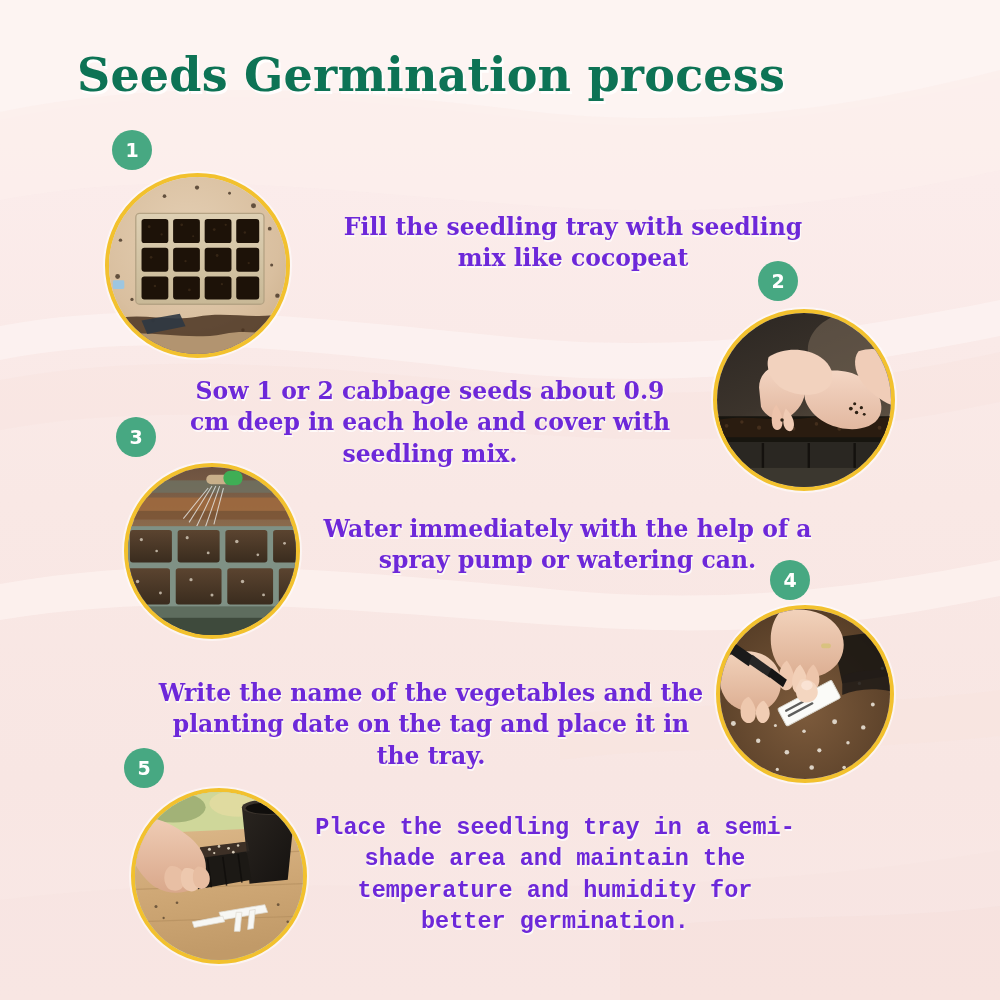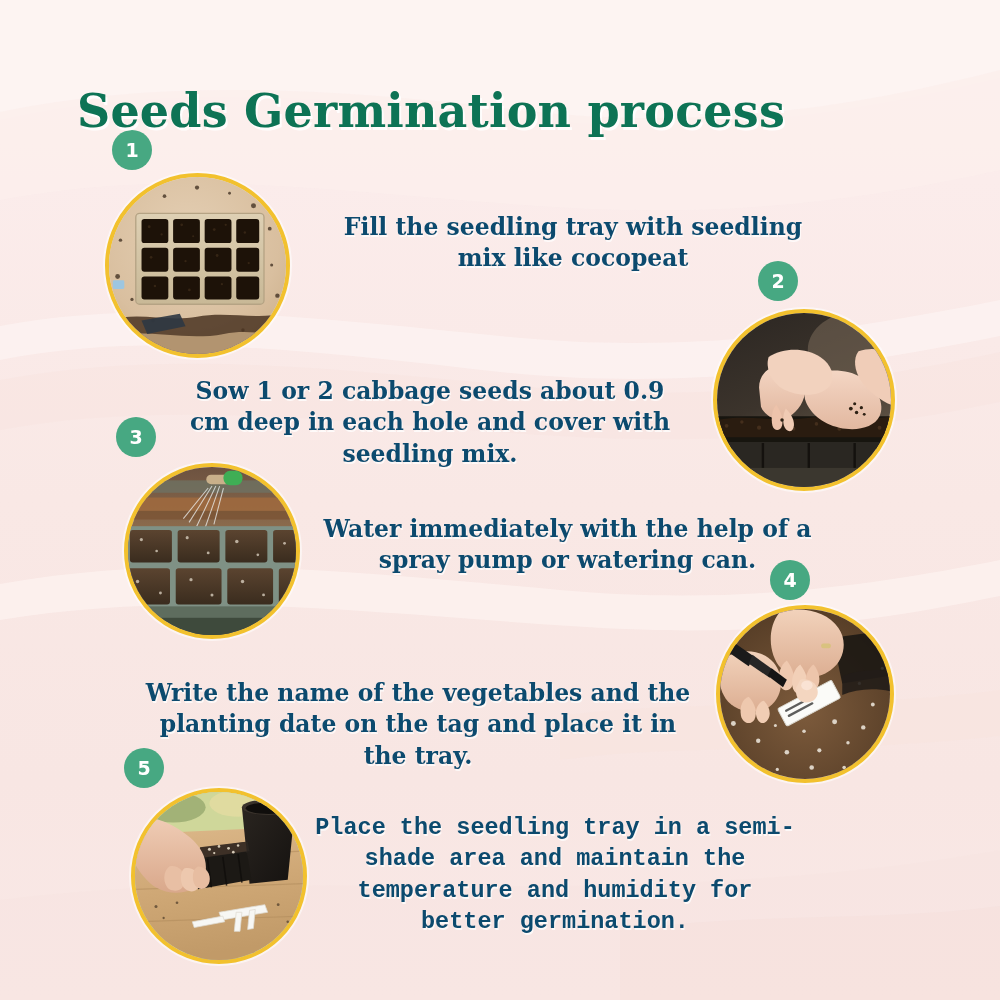--- a/index.html
+++ b/index.html
@@ -32,21 +32,20 @@
     left: 0;
     width: 862px;
     text-align: center;
     font-family: "DejaVu Serif", "Liberation Serif", serif;
     font-weight: 700;
     font-size: 46px;
     letter-spacing: 0.2px;
     color: #0d7355;
     text-shadow: 2px 3px 0 rgba(255,255,255,0.85);
     z-index: 30;
-    margin-top: 36px;
   }
 
   
   .badge {
     position: absolute;
     width: 40px;
     height: 40px;
     border-radius: 50%;
     background: #47a882;
     color: #ffffff;
@@ -73,21 +72,21 @@
   .photo .scene { position: absolute; inset: 0; }
   .photo svg { display: block; width: 100%; height: 100%; }
 
   
   .steptext {
     position: absolute;
     font-family: "DejaVu Serif", "Liberation Serif", serif;
     font-weight: 700;
     font-size: 23.5px;
     line-height: 1.33;
-    color: #0c4a6e;
+    color: #6d28d9;
     text-shadow: 1px 1.5px 0 rgba(255,255,255,0.75);
     z-index: 22;
   }
   .t-center { text-align: center; }
 </style>
 </head>
 <body>
 
 <div class="bg-root">
   <svg class="bg-svg" viewBox="0 0 1000 1000" preserveAspectRatio="none">
@@ -401,21 +400,21 @@
           <rect x="68" y="99" width="30" height="2.4" rx="1"></rect>
         </g>
       </g>
 
       <path d="M84,74 C92,72 100,76 102,84 C104,92 98,98 90,98 C82,98 78,90 80,82 Z" fill="#f4d6c0"></path>
       <ellipse cx="91" cy="80" rx="6" ry="5" fill="#fae3d4"></ellipse>
     </svg>
   </div>
 </div>
 
-<div class="steptext t-center" style="left:135px; top:678px; width:566px;">Write the name of the vegetables and the planting date on the tag and place it in the tray.</div>
+<div class="steptext t-center" style="left:148px; top:678px; width:566px;">Write the name of the vegetables and the planting date on the tag and place it in the tray.</div>
 
 <div class="badge" style="left:124px; top:748px;">
   <span>5</span>
 </div>
 
 <div class="photo" style="left:131px; top:788px; width:176px; height:176px;">
   <div class="scene">
     <svg viewBox="0 0 176 176" preserveAspectRatio="xMidYMid slice">
       <defs>
         <linearGradient id="wood5" x1="0" y1="0" x2="0.2" y2="1">

